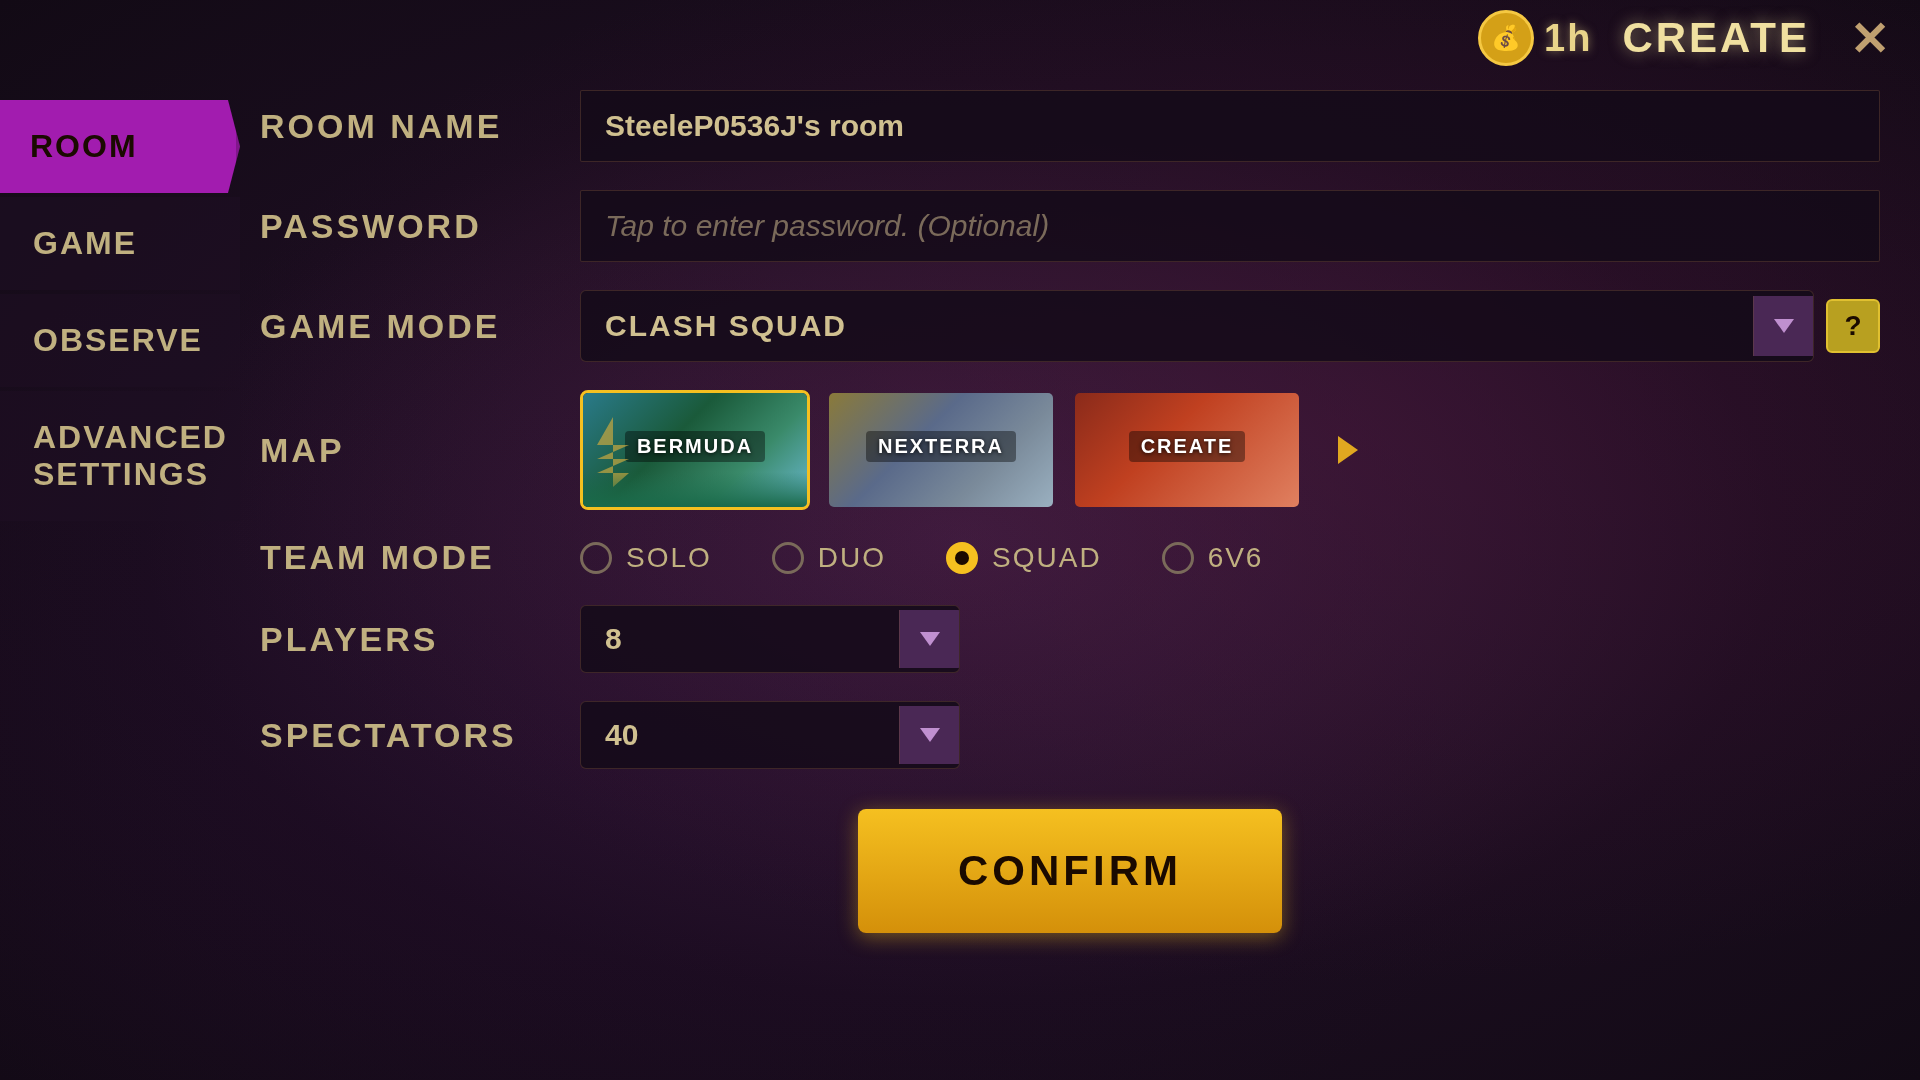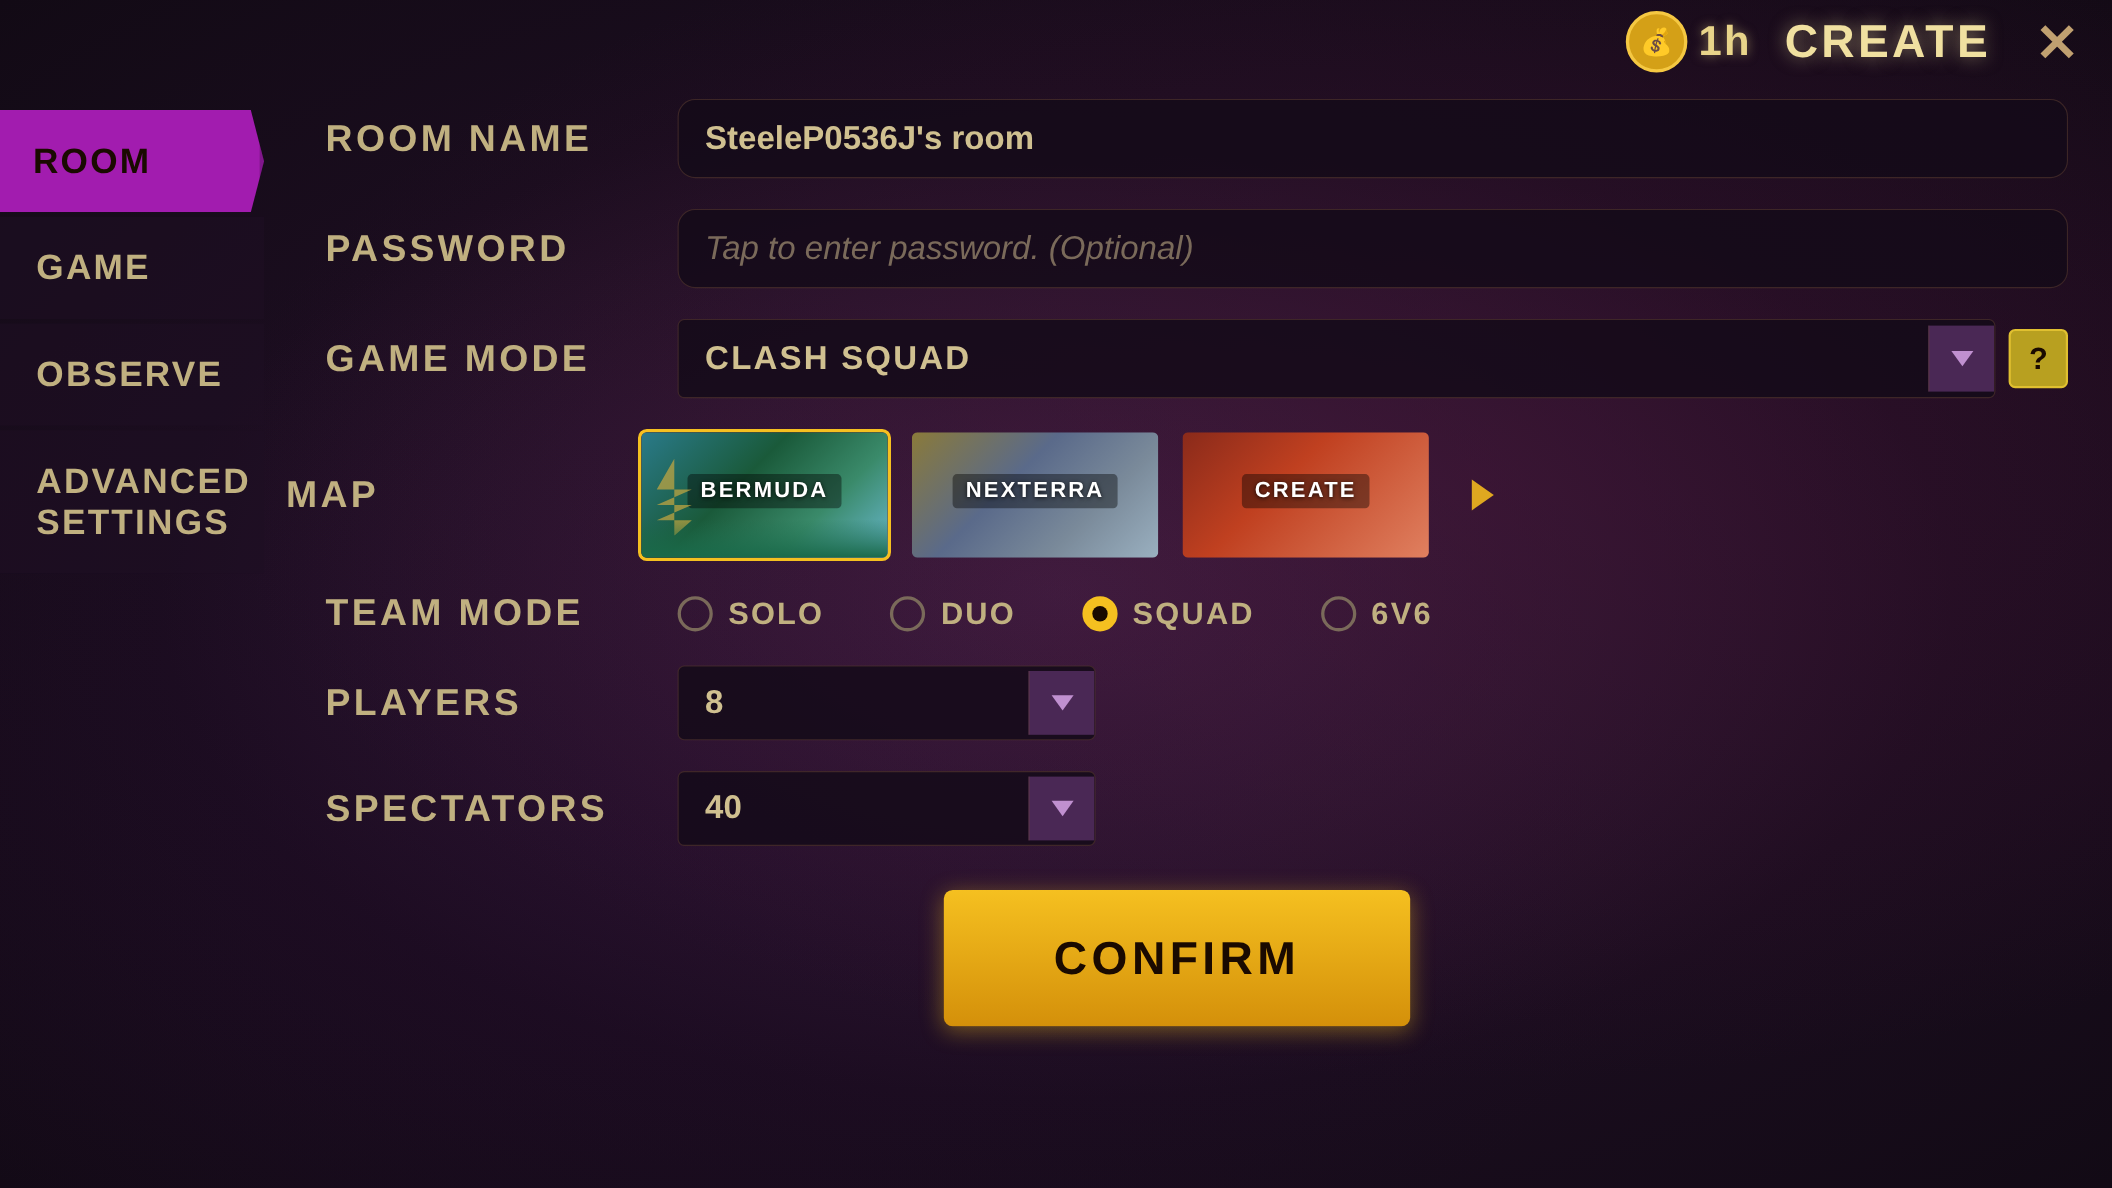--- a/index.html
+++ b/index.html
@@ -127,37 +127,36 @@
       top: 90px;
       right: 40px;
       bottom: 40px;
     }
 
     
     .form-row {
       display: flex;
       align-items: center;
       margin-bottom: 28px;
-      margin-left: 36px;
     }
 
     .form-label {
       width: 320px;
       font-size: 34px;
       font-weight: 900;
       color: #c0b080;
       letter-spacing: 3px;
       text-transform: uppercase;
     }
 
     .form-input {
       flex: 1;
       background: rgba(20,10,25,0.85);
       border: 1px solid rgba(120,80,60,0.4);
-      border-radius: 16px;
+      border-radius: 2px;
       padding: 18px 24px;
       font-size: 30px;
       color: #d0c090;
       font-family: 'Arial', sans-serif;
       font-weight: 700;
       outline: none;
     }
 
     .form-input::placeholder {
       color: #7a6a5a;
@@ -366,21 +365,21 @@
     .radio-circle.checked::after {
       content: '';
       width: 14px;
       height: 14px;
       border-radius: 50%;
       background: #1a0a00;
     }
 
     .team-label {
       font-size: 28px;
-      font-weight: 700;
+      font-weight: 400;
       color: #c0b080;
       letter-spacing: 2px;
     }
 
     
     .number-dropdown {
       display: flex;
       align-items: center;
       background: rgba(20,10,25,0.85);
       border: 1px solid rgba(120,80,60,0.4);

